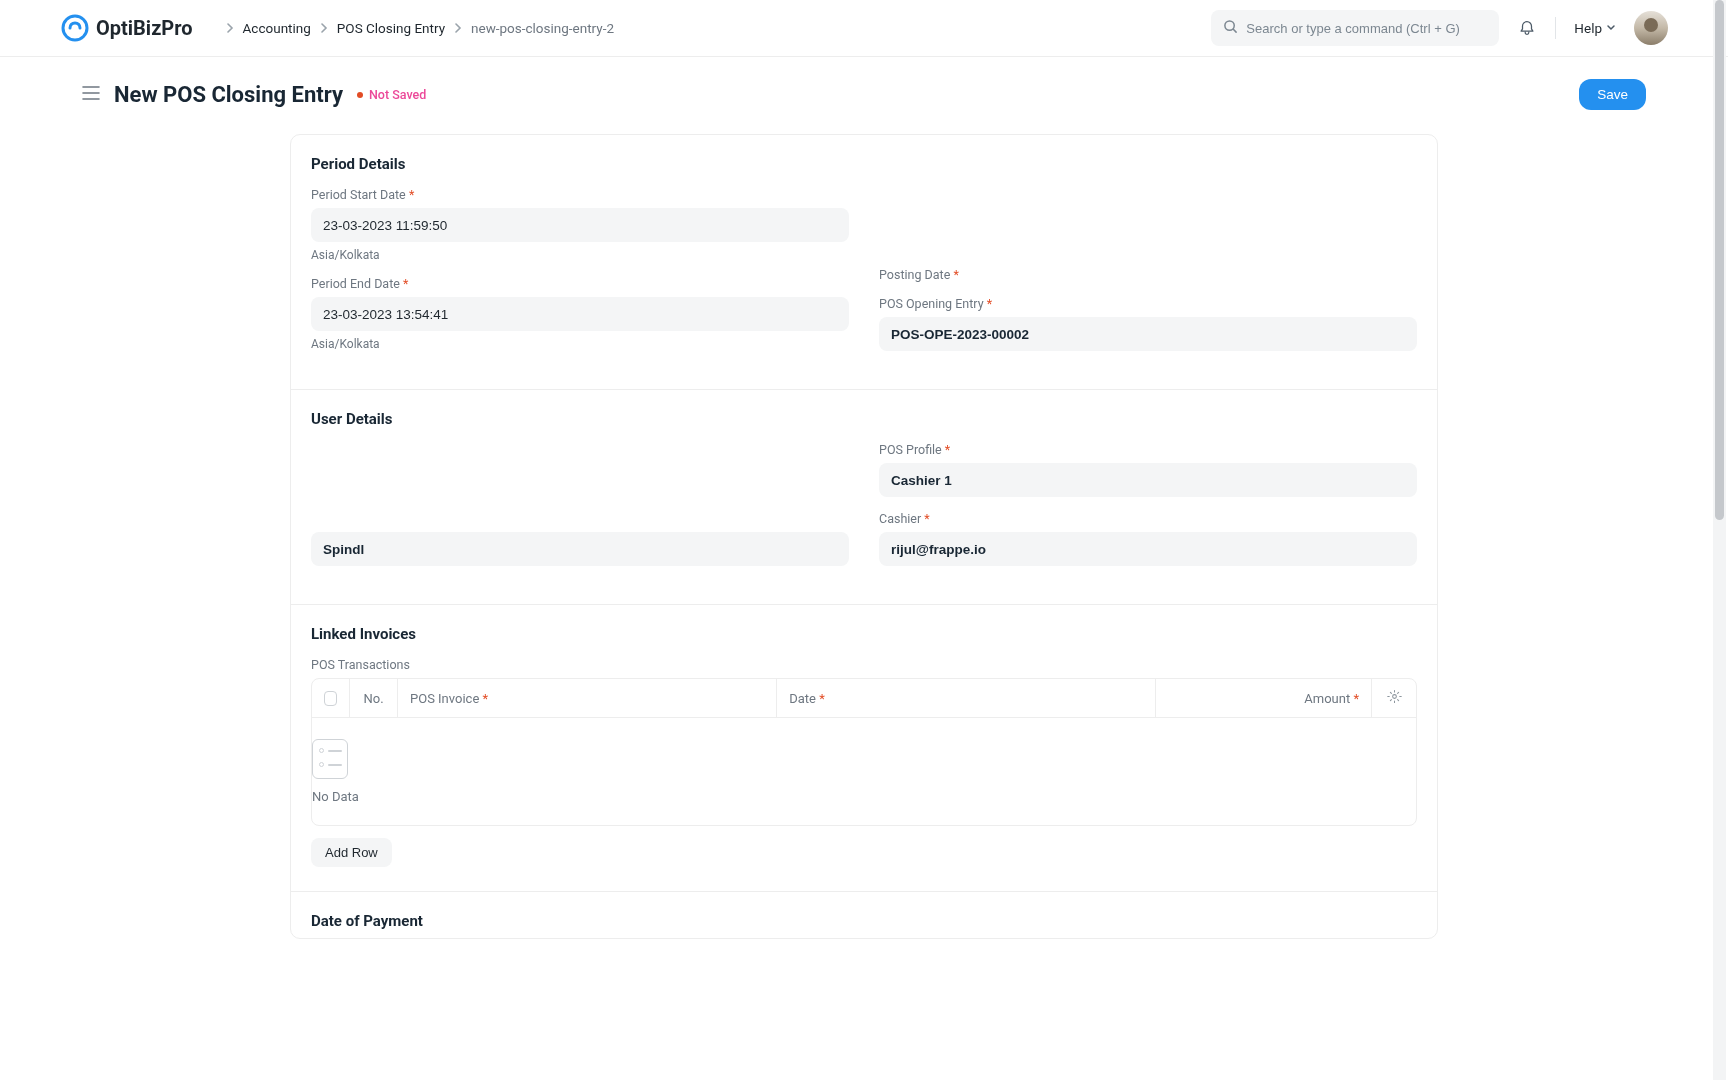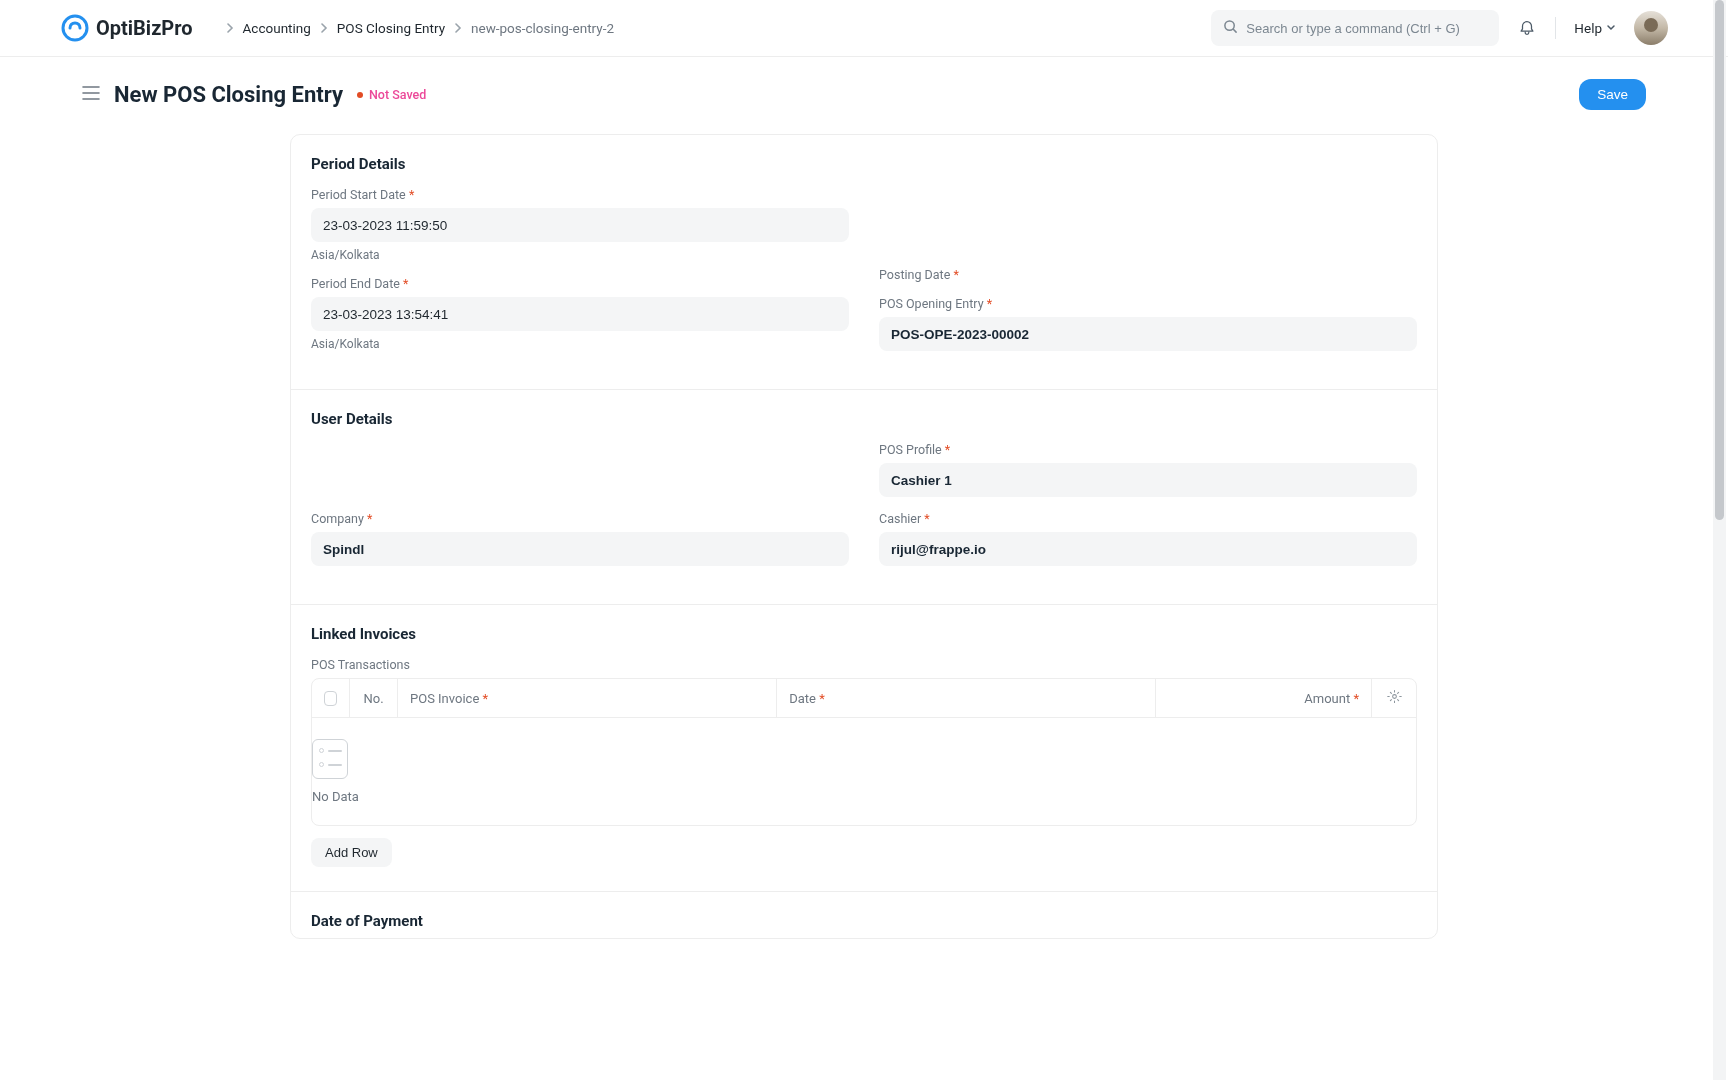--- a/index.html
+++ b/index.html
@@ -356,21 +356,20 @@
         </div>
       </div>
     </div>
   </div>
 
   <div class="section">
     <div class="section-title">User Details</div>
     <div class="row">
       <div class="col">
         <div class="field">
-          <label class="field-label"><span>Company</span> <span class="req">*</span></label>
           <input class="control strong" value="Spindl" style="">
         </div>
       </div>
       <div class="col">
         <div class="field">
           <label class="field-label"><span>POS Profile</span> <span class="req">*</span></label>
           <input class="control strong" value="Cashier 1" style="">
         </div>
         <div class="field">
           <label class="field-label"><span>Cashier</span> <span class="req">*</span></label>

